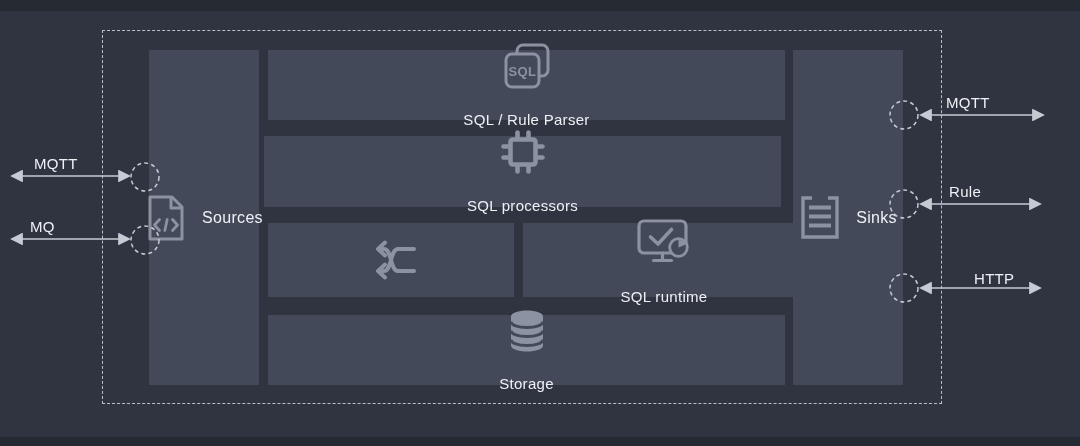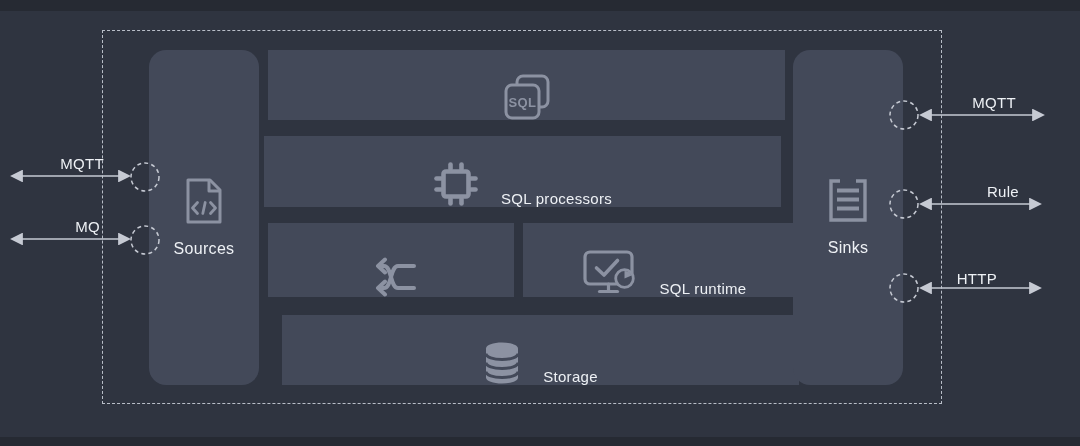--- a/index.html
+++ b/index.html
@@ -15,38 +15,38 @@
   .dashed-frame{
     position:absolute;left:102px;top:30px;width:838px;height:372px;
     border:1px dashed #b9bec8;
   }
   .box{
     position:absolute;background:#434959;
     display:flex;align-items:center;justify-content:center;
     color:#eef1f5;
   }
   .box .label{font-size:15px;letter-spacing:.3px;color:#eef1f5;}
-  .box.col{flex-direction:column;gap:15px;border-radius:17px;}
+  .box.col{flex-direction:row;gap:15px;}
   .box.col .label{font-size:16px;}
-  .box.row{flex-direction:row;gap:22px;align-items:flex-end;}
+  .box.row{flex-direction:column;gap:22px;}
   .box-sources{left:149px;top:50px;width:110px;height:335px;}
   .box-sinks{left:793px;top:50px;width:110px;height:335px;}
   .box-parser{left:268px;top:50px;width:517px;height:70px;}
   .box-processors{left:264px;top:136px;width:517px;height:71px;}
   .box-streaming{left:268px;top:223px;width:246px;height:74px;gap:18px;}
   .box-sqlruntime{left:523px;top:223px;width:282px;height:74px;gap:18px;}
-  .box-storage{left:268px;top:315px;width:517px;height:70px;gap:18px;margin-left:14px;}
+  .box-storage{left:268px;top:315px;width:517px;height:70px;gap:18px;}
   .icon{display:block;flex:0 0 auto;}
   .icon .st{stroke:#8c92a2;fill:none;}
   .icon .fl{fill:#8c92a2;}
   .icon .bgfl{fill:#434959;}
   .overlay{position:absolute;left:0;top:0;width:1080px;height:446px;pointer-events:none;}
   .flow-label{
     position:absolute;width:70px;height:18px;line-height:18px;
-    text-align:right;font-size:15px;color:#eef1f5;letter-spacing:.3px;
+    text-align:left;font-size:15px;color:#eef1f5;letter-spacing:.3px;
   }
 </style>
 </head>
 <body>
 
 <div>
 
   <div class="edge-strip top"></div>
   <div class="edge-strip bottom"></div>
 
@@ -62,20 +62,21 @@
     </svg>
     <div class="label">Sources</div>
   </div>
 
   <div class="box row box-parser">
     <svg class="icon" width="46" height="46" viewBox="0 0 46 46">
       <rect class="st" x="13" y="2" width="31" height="31" rx="6" stroke-width="3"></rect>
       <rect class="st bgfl" x="2" y="11" width="33" height="33" rx="6" stroke-width="3"></rect>
       <text x="18.5" y="32.5" text-anchor="middle" font-size="13" font-weight="600" letter-spacing="0.4" fill="#8c92a2">SQL</text>
     </svg>
+    <div class="label">SQL / Rule Parser</div>
   </div>
 
   <div class="box row box-processors">
     <svg class="icon" width="46" height="46" viewBox="0 0 46 46">
       <rect class="st" x="10.5" y="10.5" width="25" height="25" rx="2.5" stroke-width="4.6"></rect>
       <g class="st" stroke-width="4.6" stroke-linecap="round">
         <line x1="17.5" y1="3.5" x2="17.5" y2="8"></line>
           <line x1="28.5" y1="3.5" x2="28.5" y2="8"></line>
         <line x1="17.5" y1="38" x2="17.5" y2="42.5"></line>
           <line x1="28.5" y1="38" x2="28.5" y2="42.5"></line>
@@ -148,15 +149,15 @@
       <circle cx="904" cy="115" r="14"></circle>
       <circle cx="904" cy="204" r="14"></circle>
       <circle cx="904" cy="288" r="14"></circle>
     </g>
   </svg>
 
   <div class="flow-label" style="left:34px;top:155px;">MQTT</div>
   <div class="flow-label" style="left:30px;top:218px;">MQ</div>
   <div class="flow-label" style="left:946px;top:94px;">MQTT</div>
   <div class="flow-label" style="left:949px;top:183px;">Rule</div>
-  <div class="flow-label" style="left:927px;top:270px;">HTTP</div>
+  <div class="flow-label" style="left:974px;top:270px;">HTTP</div>
 
 </div>
 
 </body></html>

